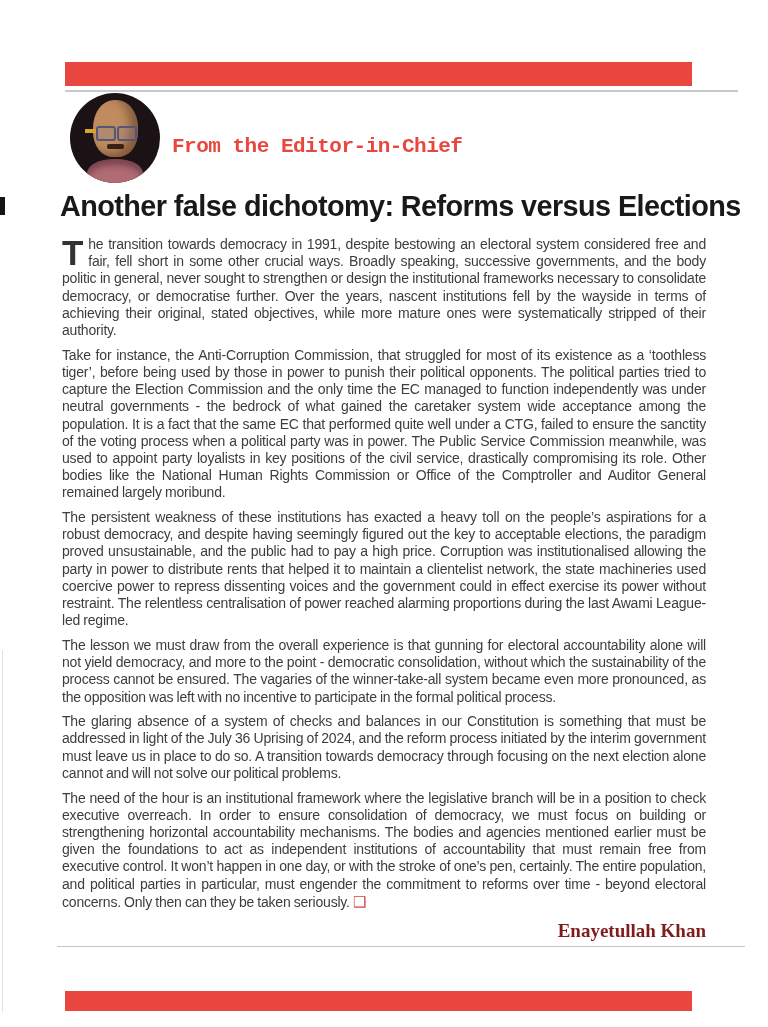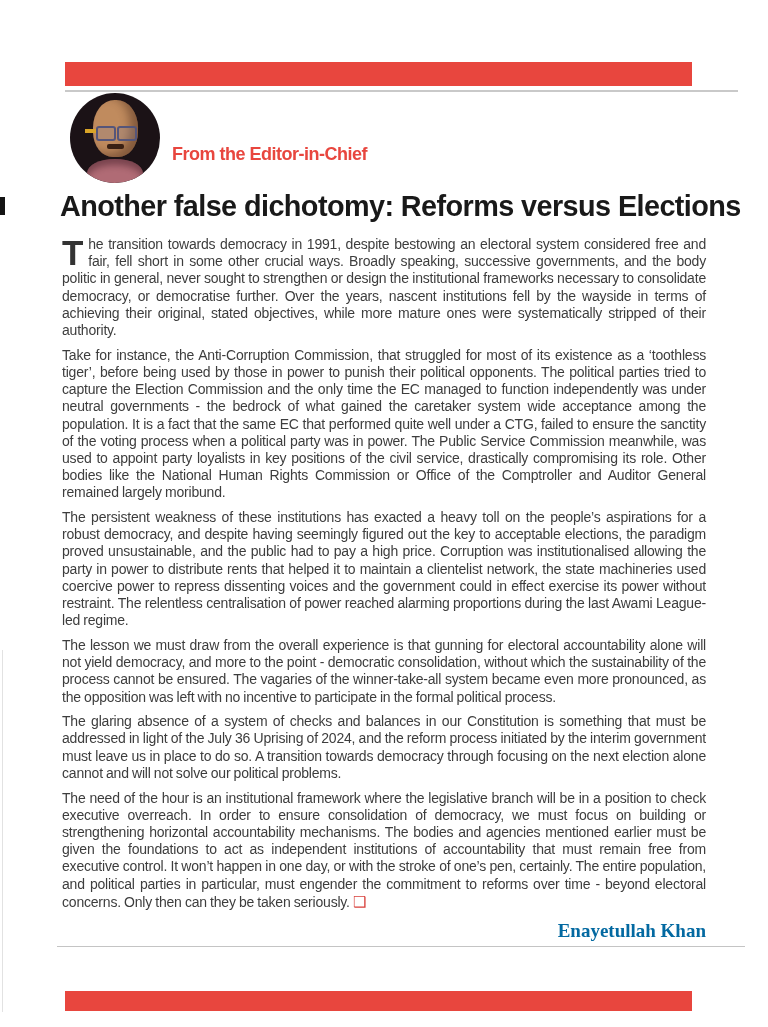--- a/index.html
+++ b/index.html
@@ -20,35 +20,35 @@
   .photo .head{position:absolute;left:23px;top:7px;width:45px;height:57px;background:#c08b5e;
          border-radius:48% 48% 44% 44%;box-shadow:inset -8px -4px 10px rgba(60,30,20,.45);}
   .photo .lens{position:absolute;top:33px;width:16px;height:11px;border:2px solid #55557a;
          border-radius:3px;background:rgba(130,130,160,.25);}
   .lens.l{left:26px;} .lens.r{left:47px;}
   .photo .temple{position:absolute;left:15px;top:36px;width:11px;height:4px;background:#d9a427;}
   .photo .mustache{position:absolute;left:37px;top:51px;width:17px;height:5px;background:#3a2013;border-radius:2px;}
   .photo .shirt{position:absolute;left:17px;top:66px;width:56px;height:28px;background:#b06b75;
          border-radius:50% 50% 0 0;box-shadow:inset 0 6px 6px rgba(40,10,20,.4);}
 
-  .section-label{position:absolute;left:172px;top:144px;font-family:Liberation Sans, sans-serif;
-         font-weight:700;font-size:18px;letter-spacing:-0.5px;color:#e8463e;white-space:nowrap;}
+  .section-label{position:absolute;left:172px;top:135px;font-family:Liberation Mono, monospace;
+         font-weight:700;font-size:21px;letter-spacing:-0.5px;color:#e8463e;white-space:nowrap;}
 
   .headline{position:absolute;left:60px;top:189px;margin:0;font-weight:700;font-size:30px;
          letter-spacing:-0.6px;color:#191919;white-space:nowrap;transform:scaleX(.96);
          transform-origin:left center;}
 
   .article{position:absolute;left:62px;top:236px;width:644px;font-size:14px;line-height:17.2px;
          letter-spacing:-0.2px;word-spacing:-0.5px;text-align:justify;color:#3d3d3d;}
   .para{margin:0 0 7.5px 0;}
   .dropcap{float:left;font-size:35px;line-height:29px;font-weight:700;color:#333;margin:2px 5px 0 0;}
   .endmark{color:#d8413c;font-size:15px;}
 
   .signature{position:absolute;left:62px;top:920px;width:644px;text-align:right;
-         font-family:"Liberation Serif",serif;font-weight:700;font-size:19px;color:#0369a1;}
+         font-family:"Liberation Serif",serif;font-weight:700;font-size:19px;color:#7f1d1d;}
   .footer-rule{position:absolute;left:57px;top:946px;width:688px;height:1px;background:#c4c4c4;}
   .bottom-banner{position:absolute;left:65px;top:991px;width:627px;height:20px;background:#e8463e;}
 </style>
 </head>
 <body>
 
 <div class="page">
 
   <div class="top-banner" style="background: rgb(232, 70, 62);"></div>
   <div class="banner-underline"></div>

